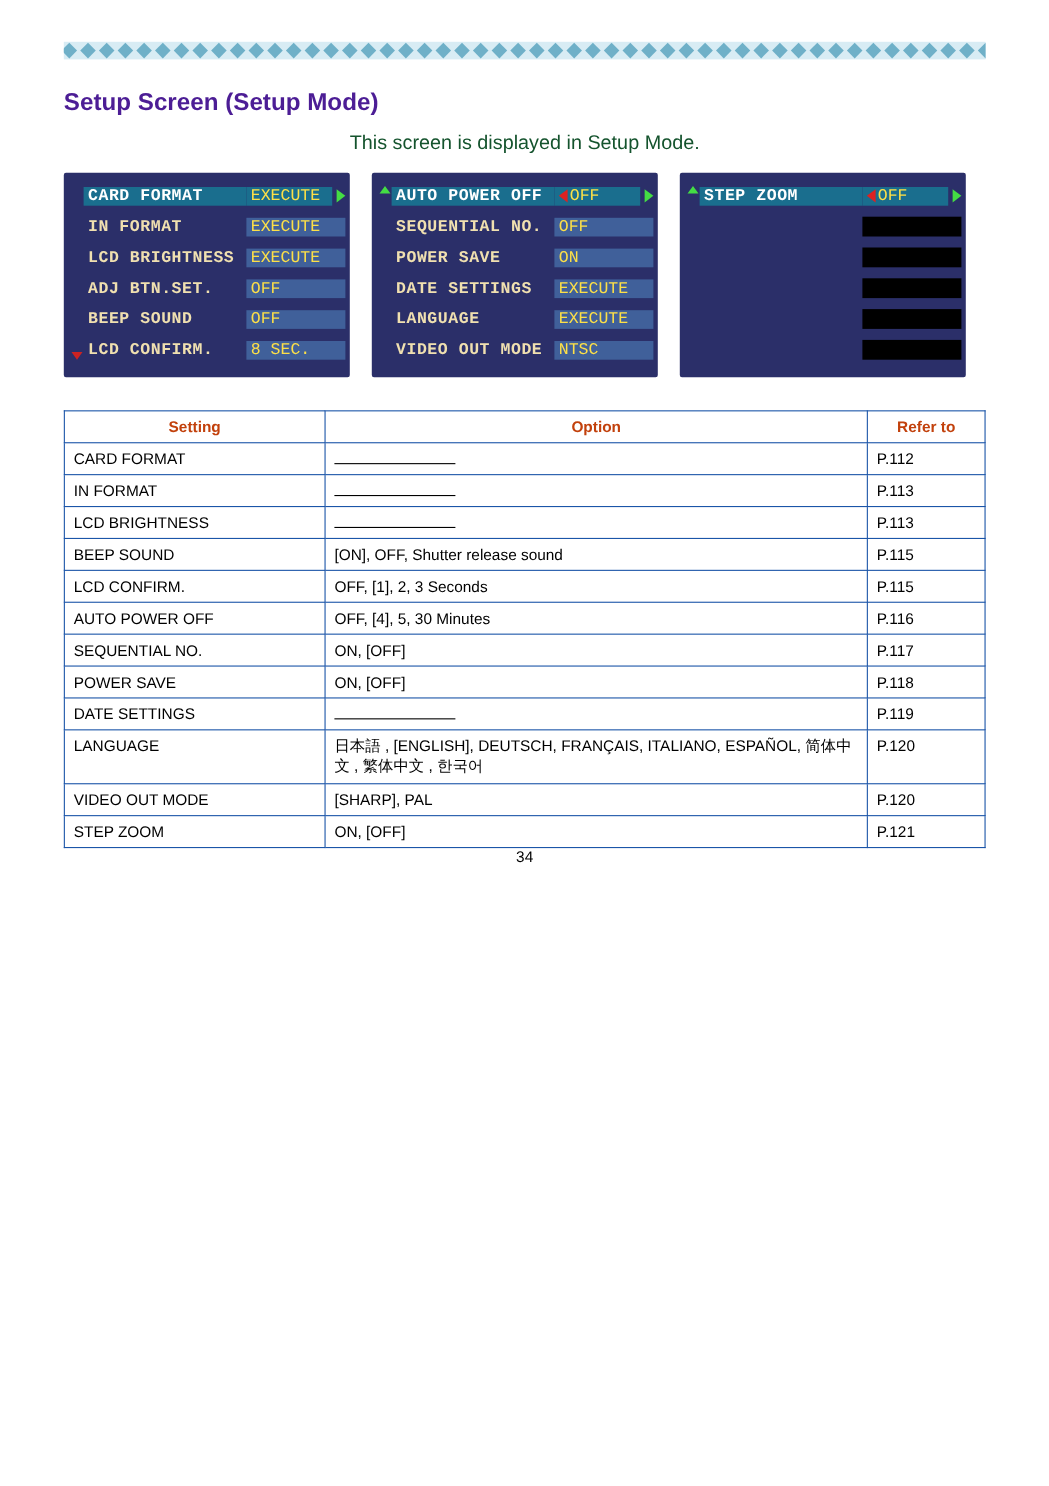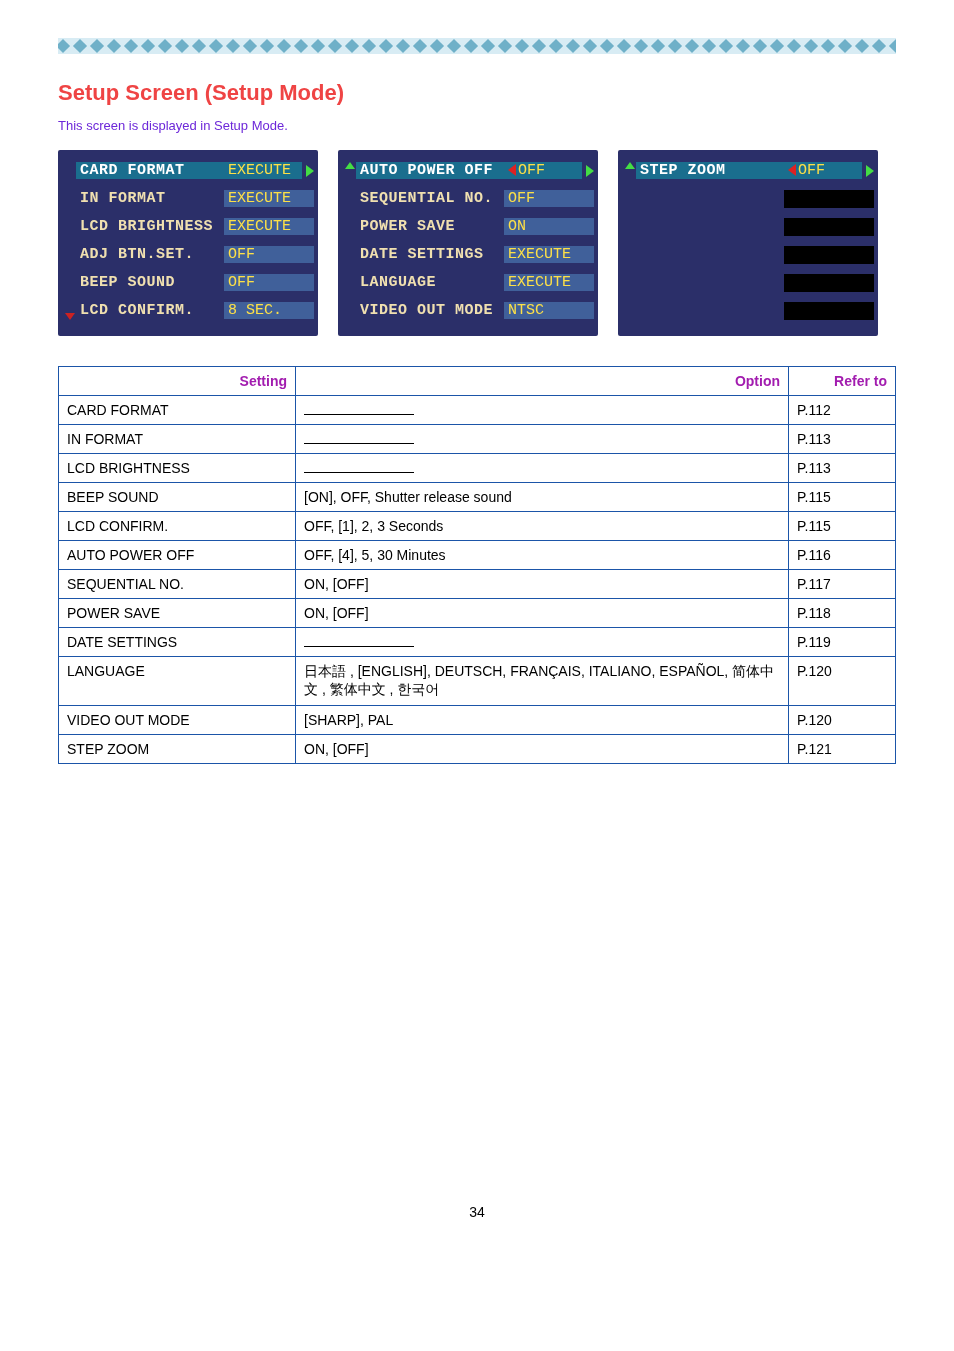--- a/index.html
+++ b/index.html
@@ -25,30 +25,31 @@
     margin-bottom: 26px;
   }
   .diamond-row .d {
     width: 10px; height: 10px;
     background: #6fb0c8;
     transform: rotate(45deg);
     margin-right: 7px;
     flex: 0 0 auto;
   }
   .section-title {
-    color: #ef4444;
+    color: #4c1d95;
     font-weight: bold;
     font-size: 22px;
     margin: 0 0 10px 0;
   }
   .body-text {
-    font-size: 13px;
-    color: #6d28d9;
+    font-size: 18px;
+    color: #14532d;
     margin: 0 0 14px 0;
     line-height: 1.5;
+    text-align: center;
   }
   .triangle-up, .triangle-down {
     display:inline-block; width:0; height:0; vertical-align: middle;
   }
   .triangle-up { border-left:8px solid transparent; border-right:8px solid transparent; border-bottom:12px solid #000; }
   .triangle-down { border-left:8px solid transparent; border-right:8px solid transparent; border-top:12px solid #000; }
 
   .menu-row {
     display: flex;
     gap: 20px;
@@ -119,42 +120,41 @@
     border-collapse: collapse;
     font-size: 14px;
   }
   table.settings th, table.settings td {
     border: 1px solid #1b55a8;
     padding: 6px 8px;
     text-align: left;
     vertical-align: top;
   }
   table.settings th {
-    color: #a21caf;
+    color: #c2410c;
     font-weight: bold;
-    text-align: right;
+    text-align: center;
     background: #fff;
   }
   .col-setting { width: 220px; }
   .col-refer { width: 90px; margin-left: 32px; }
   .option-dash {
     display:inline-block;
     border-bottom: 1.5px solid #000;
     width: 110px;
     margin-top: 2px;
   }
   .icon-wb { display:inline-block; width:14px; height:14px; vertical-align:-2px; }
   .icon-af { display:inline-block; width:16px; height:12px; border:1.5px solid #000; position:relative; vertical-align:-2px;}
   .icon-af::after { content:""; position:absolute; top:3px; left:5px; width:4px; height:4px; background:#000; border-radius:50%; }
 
   .page-num {
     text-align: center;
     font-size: 14px;
     color: #000;
-    margin-top: 440px;
   }
 </style>
 </head>
 <body>
 
 <div class="page">
   <div class="diamond-row" id="diamonds">
       <div class="d"></div>
       <div class="d"></div>
       <div class="d"></div>

